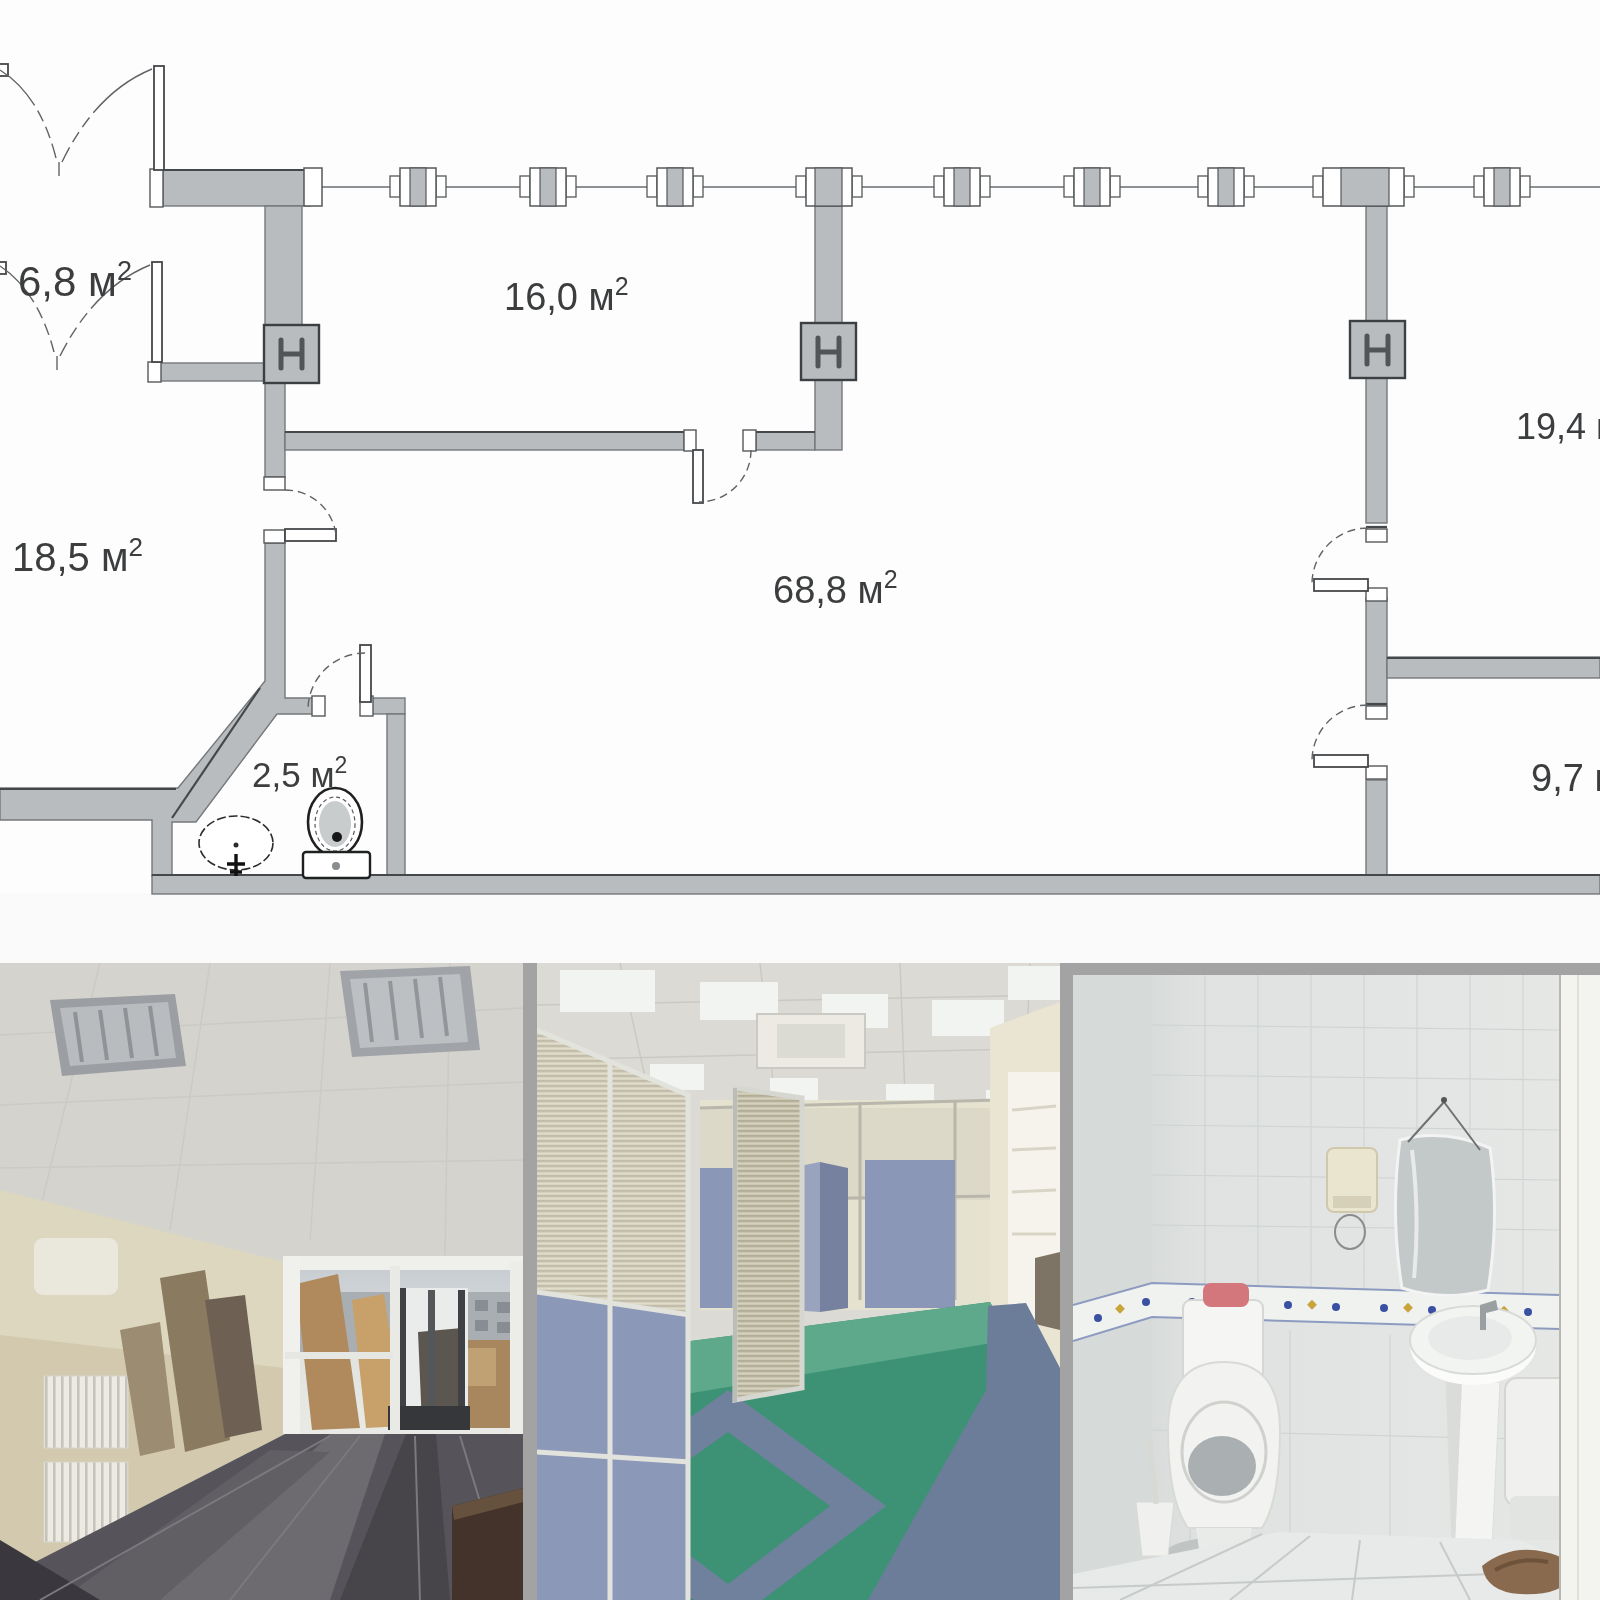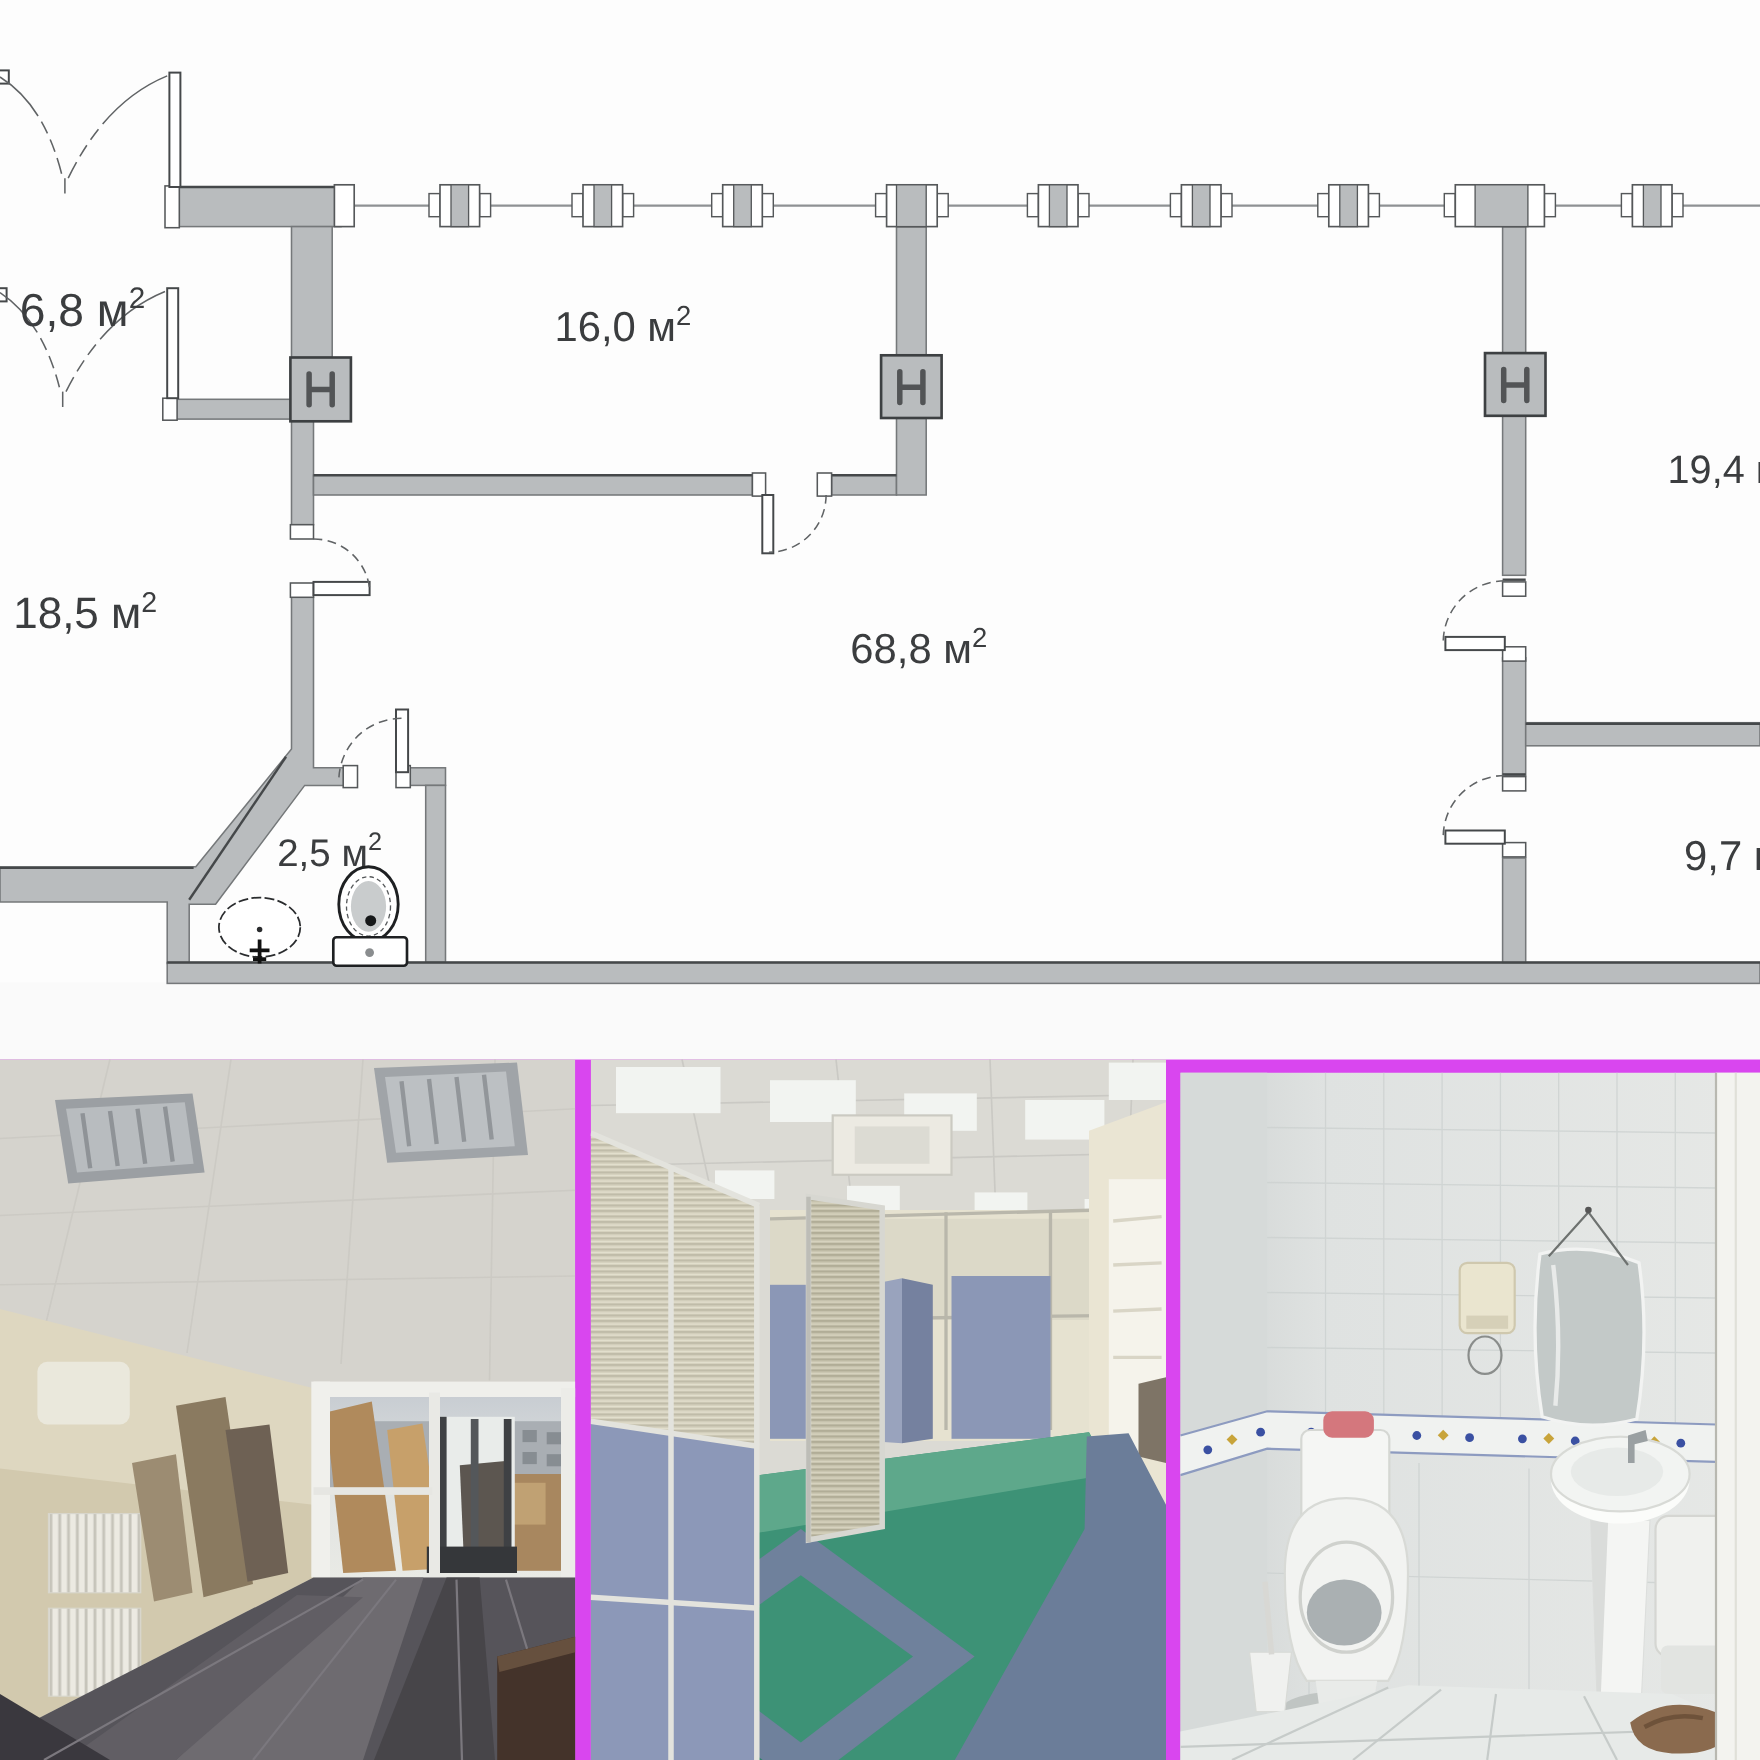--- a/index.html
+++ b/index.html
@@ -1,16 +1,16 @@
 <!DOCTYPE html>
 <html><head>
 <meta charset="utf-8">
 <style>
 html,body{margin:0;padding:0;background:#ffffff;}
-#page{position:relative;width:1600px;height:1600px;overflow:hidden;background:#d946ef;
+#page{position:relative;width:1600px;height:1600px;overflow:hidden;background:#a3a3a3;
 font-family:"Liberation Sans", sans-serif;}
 svg{display:block}
 .lbl{fill:#3b3d3f;font-family:"Liberation Sans",sans-serif;}
 </style>
 </head>
 <body>
 <div id="page">
 <svg width="1600" height="1600" viewBox="0 0 1600 1600">
 <defs>
 <pattern id="blinds" width="5" height="5" patternUnits="userSpaceOnUse">

